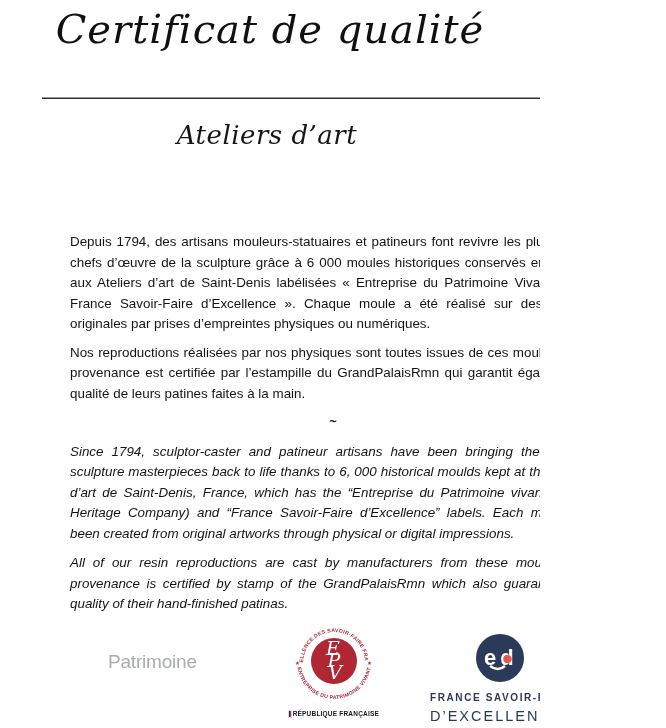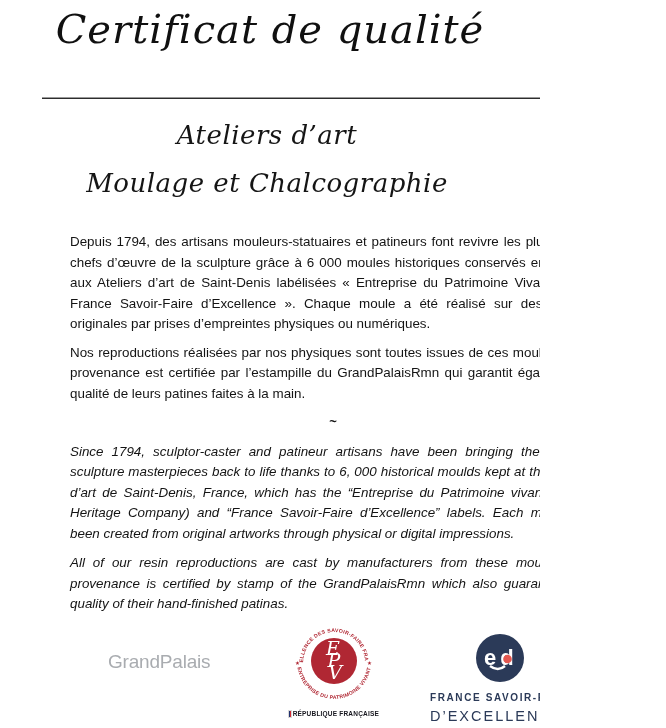--- a/index.html
+++ b/index.html
@@ -51,32 +51,31 @@
 </head>
 <body>
 
 <div class="page">
 
   <div class="title">Certificat de qualité</div>
 
   <div class="rule"></div>
 
   <div class="subtitle s1">Ateliers d’art</div>
-  <div class="subtitle s2">Moulage et Chalcographie</div>
 
   <div class="bodytext">
     <p class="fr">Depuis 1794, des artisans mouleurs-statuaires et patineurs font revivre les plus grands chefs d’œuvre de la sculpture grâce à 6 000 moules historiques conservés en France, aux Ateliers d’art de Saint-Denis labélisées « Entreprise du Patrimoine Vivant » et « France Savoir-Faire d’Excellence ». Chaque moule a été réalisé sur des œuvres originales par prises d’empreintes physiques ou numériques.</p>
     <p class="fr">Nos reproductions réalisées par nos physiques sont toutes issues de ces moules. Cette provenance est certifiée par l’estampille du GrandPalaisRmn qui garantit également la qualité de leurs patines faites à la main.</p>
     <div class="tilde">~</div>
     <p class="en">Since 1794, sculptor-caster and patineur artisans have been bringing the greatest sculpture masterpieces back to life thanks to 6, 000 historical moulds kept at the Ateliers d’art de Saint-Denis, France, which has the “Entreprise du Patrimoine vivant” (Living Heritage Company) and “France Savoir-Faire d’Excellence” labels. Each mould has been created from original artworks through physical or digital impressions.</p>
     <p class="en">All of our resin reproductions are cast by manufacturers from these moulds. This provenance is certified by stamp of the GrandPalaisRmn which also guarantees the quality of their hand-finished patinas.</p>
   </div>
 
   <div class="logo-gp">
-    <div class="l1">GrandPalais</div>
+    <div class="l1">Patrimoine</div>
   </div>
 
   <div class="logo-epv">
     <svg width="90" height="86" viewBox="0 0 90 86" xmlns="http://www.w3.org/2000/svg" xmlns:xlink="http://www.w3.org/1999/xlink">
       <defs>
         <path id="epv-arc-top" d="M 14,45 A 31,31 0 0 1 76,45"></path>
         <path id="epv-arc-bottom" d="M 8,44 A 37,37 0 0 0 82,44"></path>
       </defs>
       <circle cx="45" cy="43" r="23" fill="#b02733"></circle>
       <text x="44" y="37" text-anchor="middle" font-family="DejaVu Serif, serif" font-style="italic" font-size="19" fill="#ffffff">E</text>

